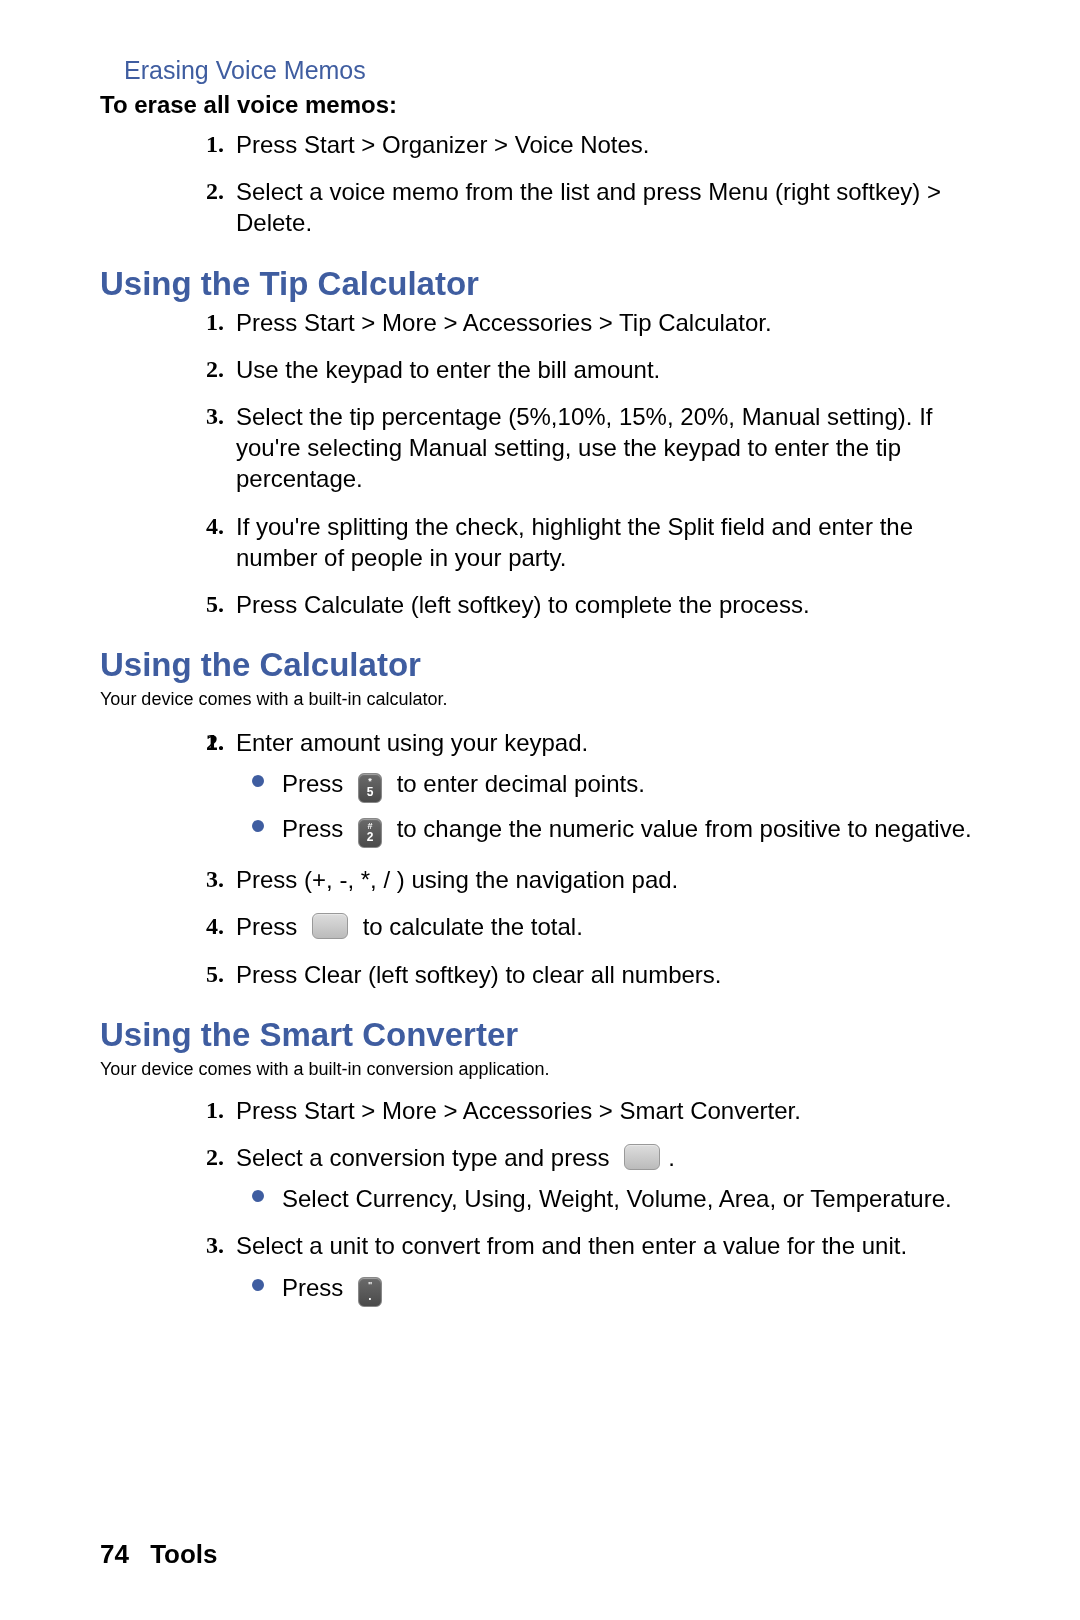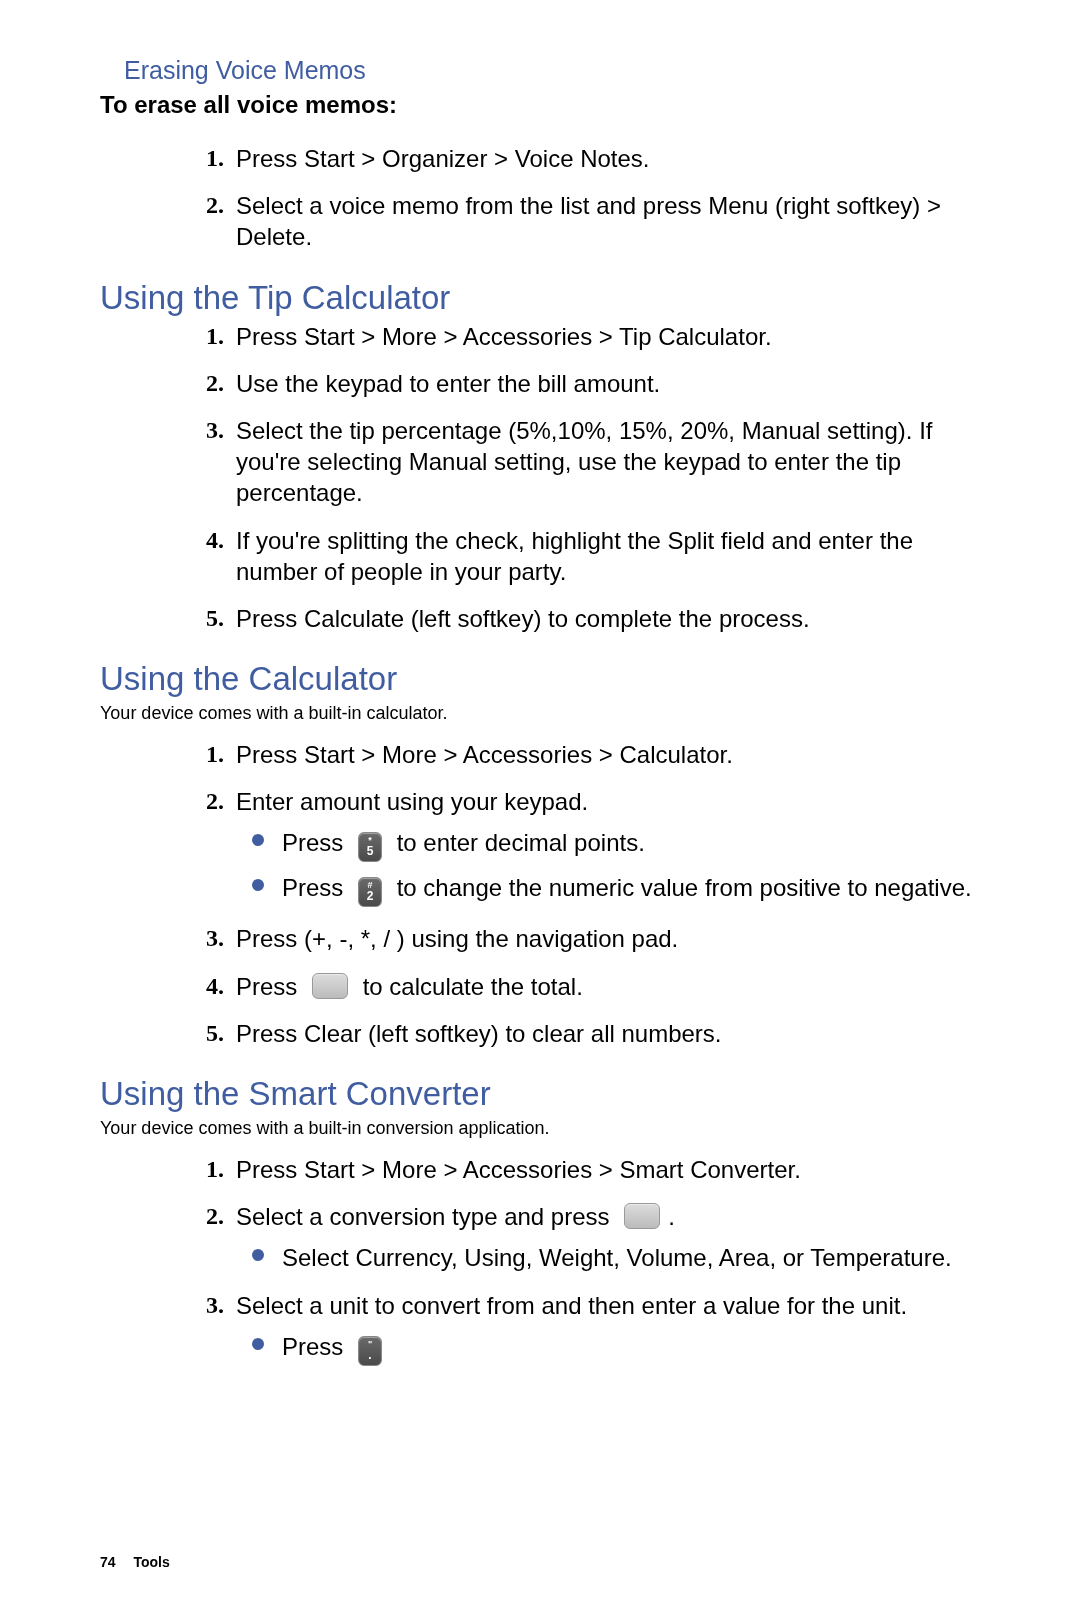--- a/index.html
+++ b/index.html
@@ -19,27 +19,27 @@
   }
   .h3-blue {
     color: #3f5da0;
     font-size: 25px;
     font-weight: 400;
     margin: 0 0 6px 24px;
   }
   .h2-blue {
     color: #3f5da0;
     font-size: 33px;
-    font-weight: 400;
+    font-weight: 700;
     margin: 26px 0 4px 0;
   }
   .bold-lead {
     font-weight: 700;
     font-size: 24px;
-    margin: 2px 0 24px 0;
+    margin: 2px 0 10px 0;
   }
   .body-text {
     font-size: 18px;
     line-height: 1.28;
     margin: 0 0 14px 0;
   }
   ol.steps {
     list-style: none;
     margin: 0;
     padding: 0;
@@ -81,21 +81,21 @@
     width: 12px;
     height: 12px;
     background: #3f5da0;
     border-radius: 50%;
   }
   b { font-weight: 400; }
   .footer {
     position: absolute;
     left: 100px;
     bottom: 50px;
-    font-size: 14px;
+    font-size: 26px;
   }
   .footer .pnum { font-weight: 700; }
   .footer .sect { font-weight: 700; margin-left: 14px; }
   
   .key {
     display: inline-block;
     vertical-align: -4px;
     width: 22px;
     height: 28px;
     border-radius: 6px;
@@ -160,21 +160,20 @@
       <span class="num">5.</span>
       <span><span>Press </span><b>Calculate</b><span> (left softkey) to complete the process.</span></span>
     </li>
   </ol>
 
   <div class="h2-blue">Using the Calculator</div>
   <div class="body-text">Your device comes with a built-in calculator.</div>
   <ol class="steps">
     <li>
       <span class="num">1.</span>
-      <span><span>Press </span><b>Start &gt; More &gt; Accessories &gt; Calculator</b><span>.</span></span>
     </li>
     <li>
       <span class="num">2.</span>
       <span>Enter amount using your keypad.</span>
       <ul class="sub">
         <li><span>Press </span><span class="key"><span class="ktop">*</span><span class="kbot">5</span></span><span> to enter decimal points.</span></li>
         <li><span>Press </span><span class="key"><span class="ktop">#</span><span class="kbot">2</span></span><span> to change the numeric value from positive to negative.</span></li>
       </ul>
     </li>
     <li>

